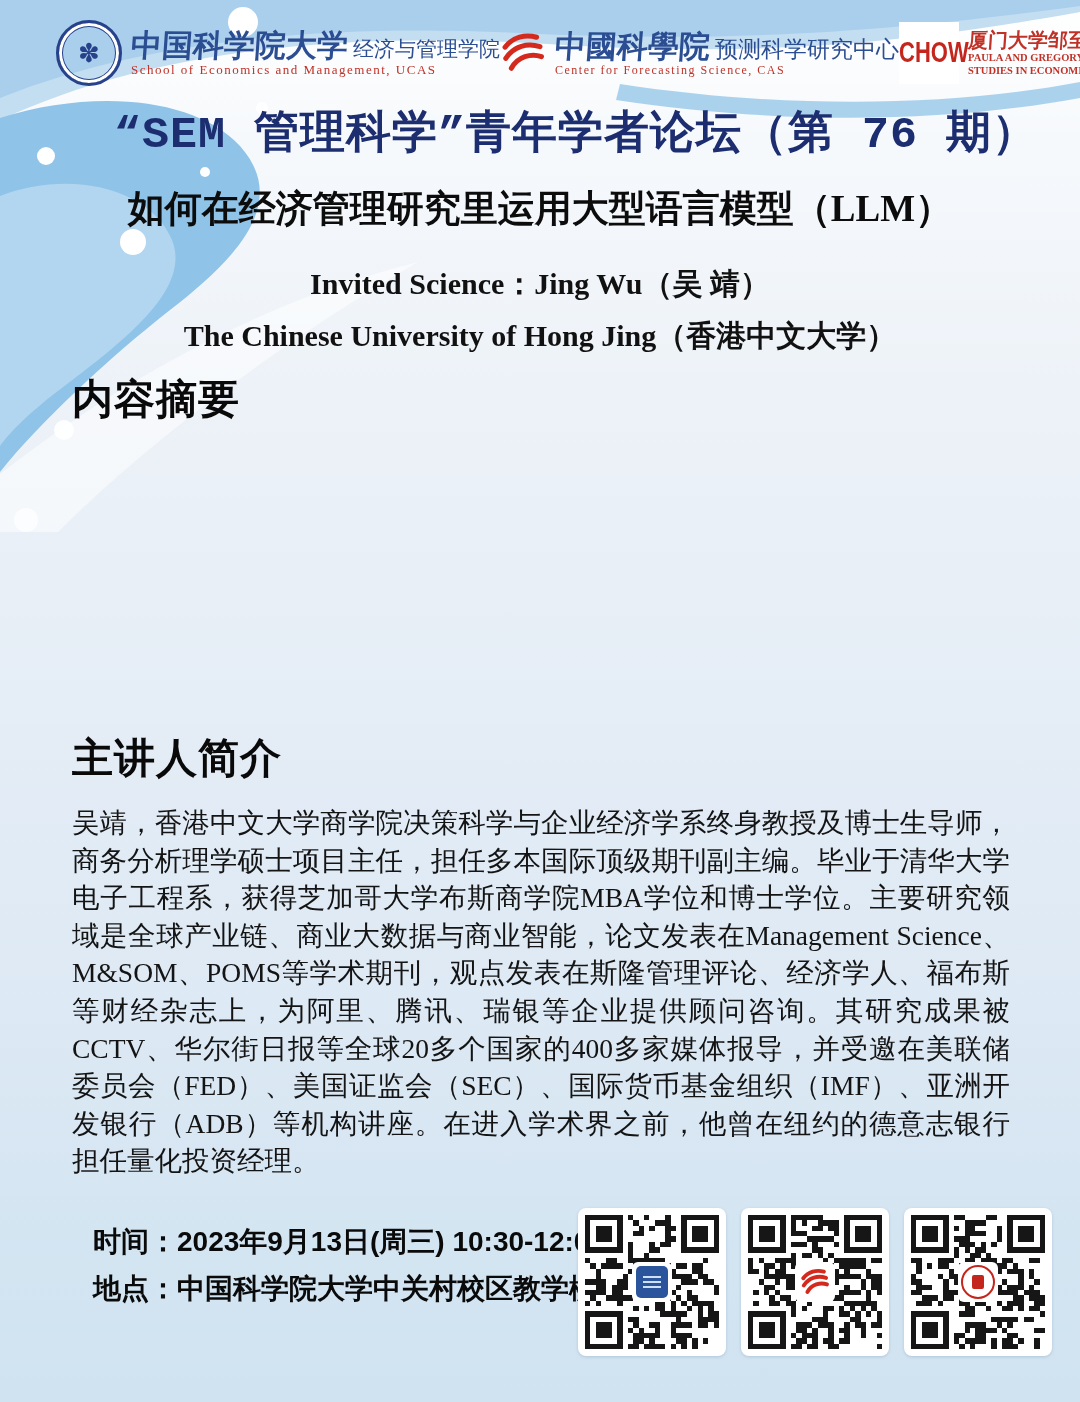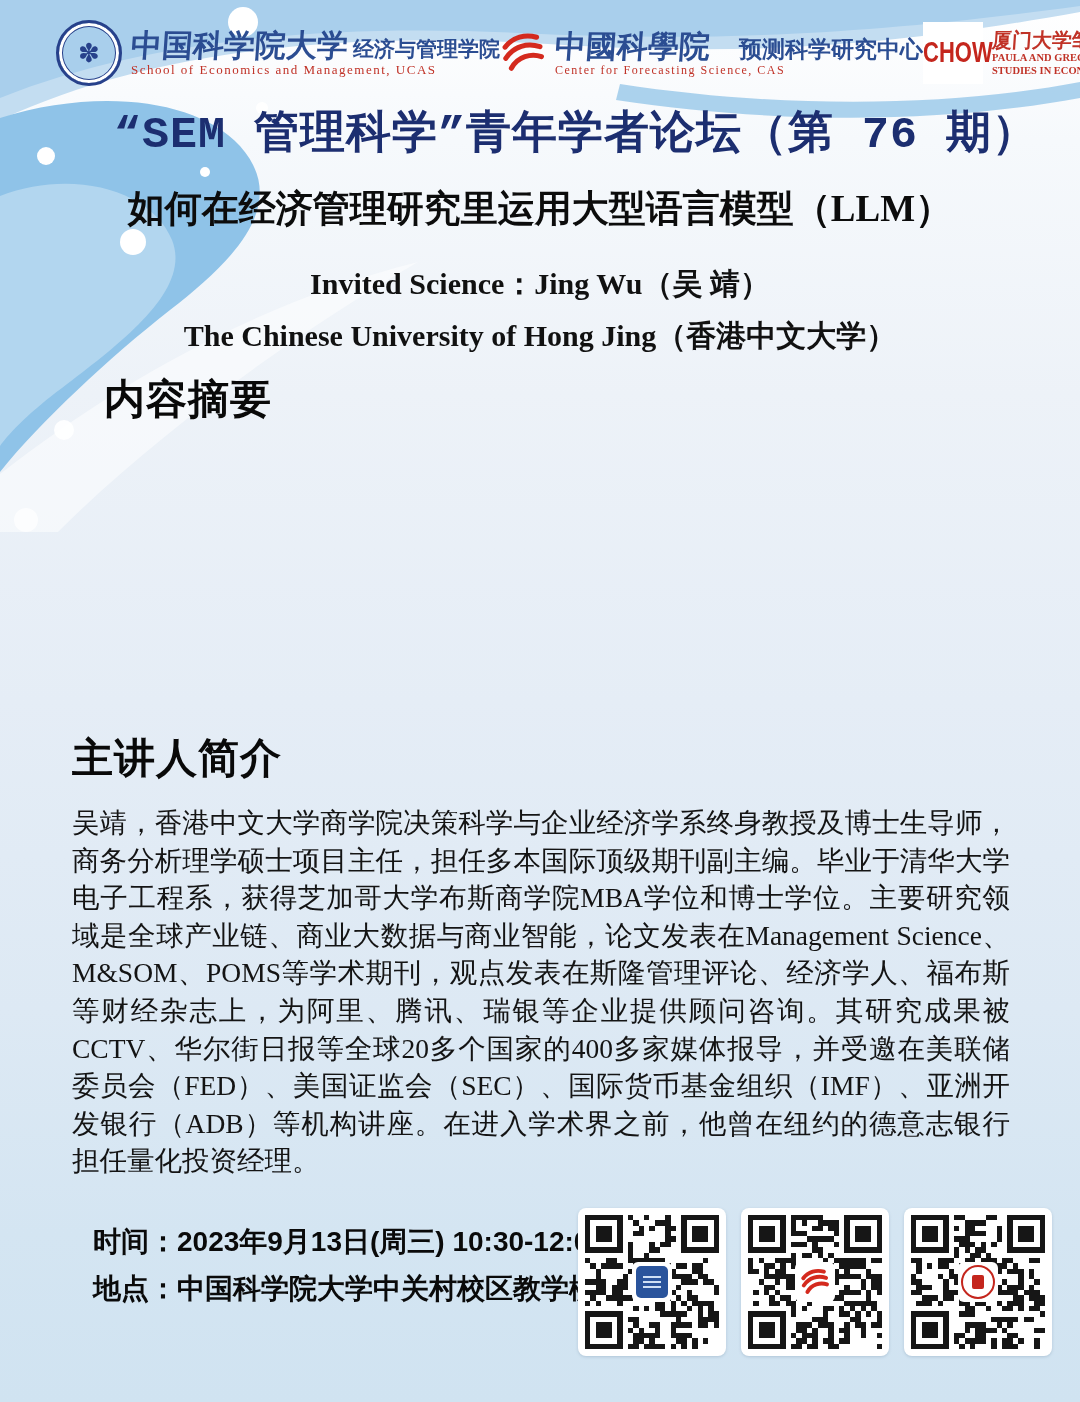--- a/index.html
+++ b/index.html
@@ -8,21 +8,21 @@
     font-family:"Liberation Serif","DejaVu Serif",serif;color:#111;
     background:linear-gradient(180deg,#ffffff 0%,#f6f9fc 10%,#edf2f8 28%,#e5edf6 50%,#dde9f4 72%,#d4e5f2 88%,#d0e3f1 100%);
   }
   .deco{position:absolute;top:0;left:0;pointer-events:none;}
   
   .logos{position:absolute;top:20px;left:56px;right:34px;display:flex;justify-content:space-between;align-items:center;z-index:3;}
   .logo{display:flex;align-items:center;gap:9px;}
   .logo-col{display:flex;flex-direction:column;line-height:1.12;}
   .cn-row{display:flex;align-items:baseline;gap:5px;white-space:nowrap;}
   .cn-big{font-size:31px;font-weight:bold;color:#2b4d92;font-family:"DejaVu Serif",serif;transform:skewX(-4deg);}
-  .cn-dept{font-size:21px;font-weight:bold;color:#2b4d92;}
+  .cn-dept{font-size:21px;font-weight:normal;color:#2b4d92;}
   .en-red{font-size:13px;color:#c03227;letter-spacing:1.5px;white-space:nowrap;font-family:"Liberation Serif",serif;}
   .ucas-emblem{width:60px;height:60px;border-radius:50%;border:3px solid #27418b;display:flex;align-items:center;justify-content:center;box-shadow:inset 0 0 0 3px #fff,inset 0 0 0 4px #27418b;flex:0 0 auto;}
   .ucas-emblem span{color:#27418b;font-size:26px;}
   .cas-swirl{flex:0 0 auto;}
   .chow-mark{width:60px;height:62px;flex:0 0 auto;display:flex;background:#fff;}
   .chow-roof{height:11px;background:
      repeating-linear-gradient(90deg,#c4261d 0 7px,#ffffff 7px 10px);}
   .chow-roof2{height:4px;background:#c4261d;margin-top:1px;}
   .chow-word{flex:1;display:flex;align-items:center;justify-content:center;color:#c4261d;font-family:"Liberation Sans",sans-serif;font-weight:bold;font-size:22px;transform:scaleY(1.35);letter-spacing:0;}
   .chow-base{height:9px;background:#c4261d;background-image:repeating-linear-gradient(90deg,transparent 0 5px,#fff 5px 6px);}
@@ -31,21 +31,21 @@
   
   .title{position:absolute;top:102px;left:0;width:100%;text-align:center;z-index:3;
     font-family:Liberation Mono, monospace;font-weight:bold;font-size:45px;color:#1c2e70;letter-spacing:1px;margin-left:36px;}
   .subtitle{position:absolute;top:184px;left:0;width:100%;text-align:center;z-index:3;
     font-weight:bold;font-size:37px;color:#0c0c0c;}
   .speaker-line{position:absolute;top:264px;left:0;width:100%;text-align:center;z-index:3;font-weight:bold;font-size:30px;}
   .affil-line{position:absolute;top:316px;left:0;width:100%;text-align:center;z-index:3;font-weight:bold;font-size:30px;}
   
   .sec-heading{position:absolute;left:72px;z-index:3;font-family:"Liberation Sans","DejaVu Sans",sans-serif;font-weight:900;font-size:41px;color:#090909;letter-spacing:1px;}
   .para{position:absolute;left:72px;width:938px;z-index:3;font-size:27.5px;line-height:37.6px;text-align:justify;color:#141414;}
-  #abstract-heading{top:372px;margin-left:32px;}
+  #abstract-heading{top:372px;}
   #abstract-body{top:434px;}
   #bio-heading{top:731px;}
   #bio-body{top:804px;}
   
   .footer{position:absolute;left:72px;top:1218px;z-index:3;font-family:"Liberation Sans","DejaVu Sans",sans-serif;font-weight:bold;font-size:28px;line-height:47px;color:#0a0a0a;white-space:nowrap;margin-left:21px;}
   .qr-row{position:absolute;left:578px;top:1208px;display:flex;gap:15px;z-index:3;}
   .qr-card{width:148px;height:148px;background:#fff;border-radius:8px;padding:7px;box-sizing:border-box;position:relative;box-shadow:0 1px 3px rgba(80,110,140,.25);}
   .qr-pattern,.qr-pattern svg{width:100%;height:100%;display:block;}
   .qr-logo{position:absolute;inset:0;margin:auto;width:40px;height:40px;background:#fff;border-radius:6px;display:flex;align-items:center;justify-content:center;}
   .qr-logo-blue{width:32px;height:32px;border-radius:5px;background:#2a549c;display:flex;flex-direction:column;align-items:center;justify-content:center;gap:3px;}
@@ -93,21 +93,21 @@
       <svg class="cas-swirl" width="46" height="46" viewBox="0 0 46 46">
         <g transform="rotate(-14 23 23)" fill="none" stroke="#d42a1e" stroke-width="5" stroke-linecap="round">
           <path d="M7,13 C17,5 30,5 40,11"></path>
           <path d="M5,24 C16,14 30,14 41,21"></path>
           <path d="M8,35 C17,25 31,25 40,31"></path>
         </g>
       </svg>
       <div class="logo-col">
         <div class="cn-row">
           <span class="cn-big">中國科學院</span>
-          <span class="cn-dept" style="font-size:23px;margin-left:24px;">预测科学研究中心</span>
+          <span class="cn-dept" style="font-size:23px;">预测科学研究中心</span>
         </div>
         <span class="en-red" style="font-size:12px;">Center for Forecasting Science, CAS</span>
       </div>
     </div>
 
     <div class="logo">
       <div class="chow-mark">
         <div class="chow-roof"></div>
         <div class="chow-roof2"></div>
         <div class="chow-word">CHOW</div>

